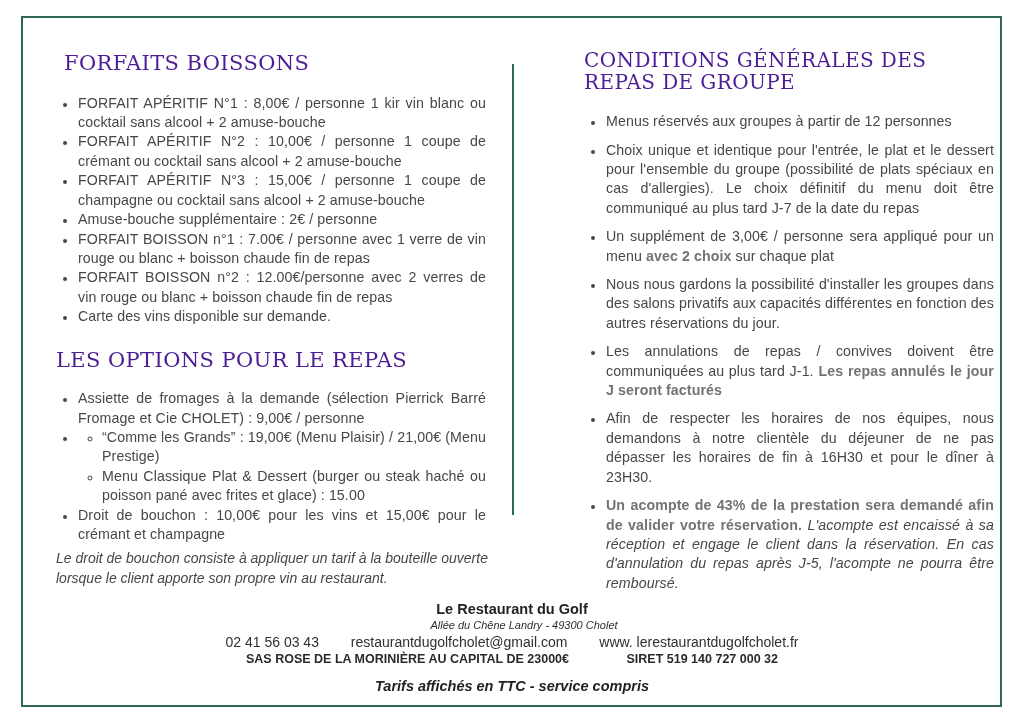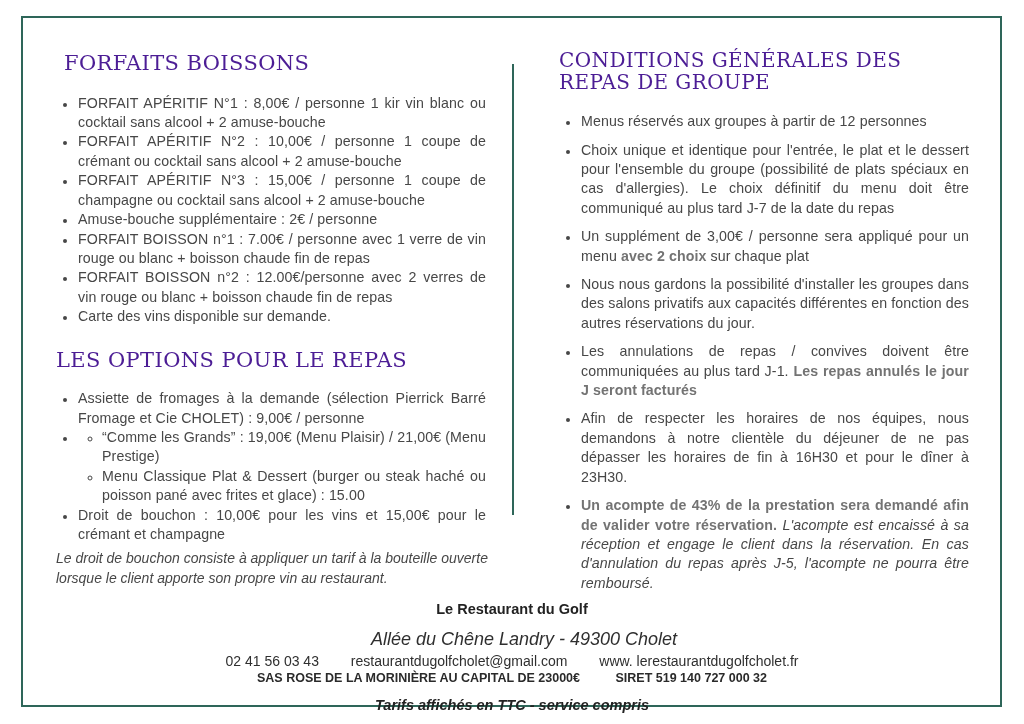--- a/index.html
+++ b/index.html
@@ -16,38 +16,38 @@
   #forfaits-title{font-size:21px;padding-left:8px;margin:0 0 19px 0;}
   #options-title{font-size:21px;margin:22px 0 18px 0;}
 
   ul.blist{list-style:disc;margin:0;padding-left:21px;text-align:justify;
            font-size:14.2px;line-height:19.4px;letter-spacing:0.1px;}
   ul.blist>li{padding-left:1px;}
   ul.blist>li::marker{color:#474747;font-size:12px;}
   ul.sublist{list-style:circle;margin:0;padding-left:24px;}
   ul.sublist>li::marker{color:#474747;font-size:12px;}
 
-  #col-right{position:absolute;left:559px;top:50px;width:410px;}
+  #col-right{position:absolute;left:584px;top:50px;width:410px;}
   #conditions-title{font-size:20px;width:402px;margin:0 0 19px 0;}
   ul.spaced>li{margin-bottom:9px;}
   ul.spaced>li:last-child{margin-bottom:0;}
 
   .b{font-weight:bold;color:#737373;}
   .i{font-style:italic;}
 
   #corkage-note{font-style:italic;font-size:14px;line-height:19.4px;
                 margin:5px 0 0 0;width:452px;color:#474747;}
 
   #footer{position:absolute;left:0;top:601px;width:1024px;text-align:center;color:#2f2f2f;}
   .f-name{font-size:14.5px;font-weight:bold;color:#222222;text-align:center;}
-  .f-address{font-size:18px;font-style:italic;margin-top:12px;padding-left:24px;}
+  .f-address{font-size:11px;font-style:italic;margin-top:2px;padding-left:24px;}
   .f-contact{font-size:14px;margin-top:3px;}
   .f-contact span{margin:0 14px;}
   .f-company{font-size:12.5px;font-weight:bold;margin-top:2px;color:#2a2a2a;}
-  .f-company span{margin:0 16px;}
+  .f-company span{margin:0 27px;}
   .f-tariff{font-size:14.5px;font-weight:bold;font-style:italic;margin-top:12px;color:#222222;}
 </style>
 </head>
 <body>
 
 <div id="page">
   <div id="frame"></div>
   <div id="divider"></div>
 
   <div id="col-left">

